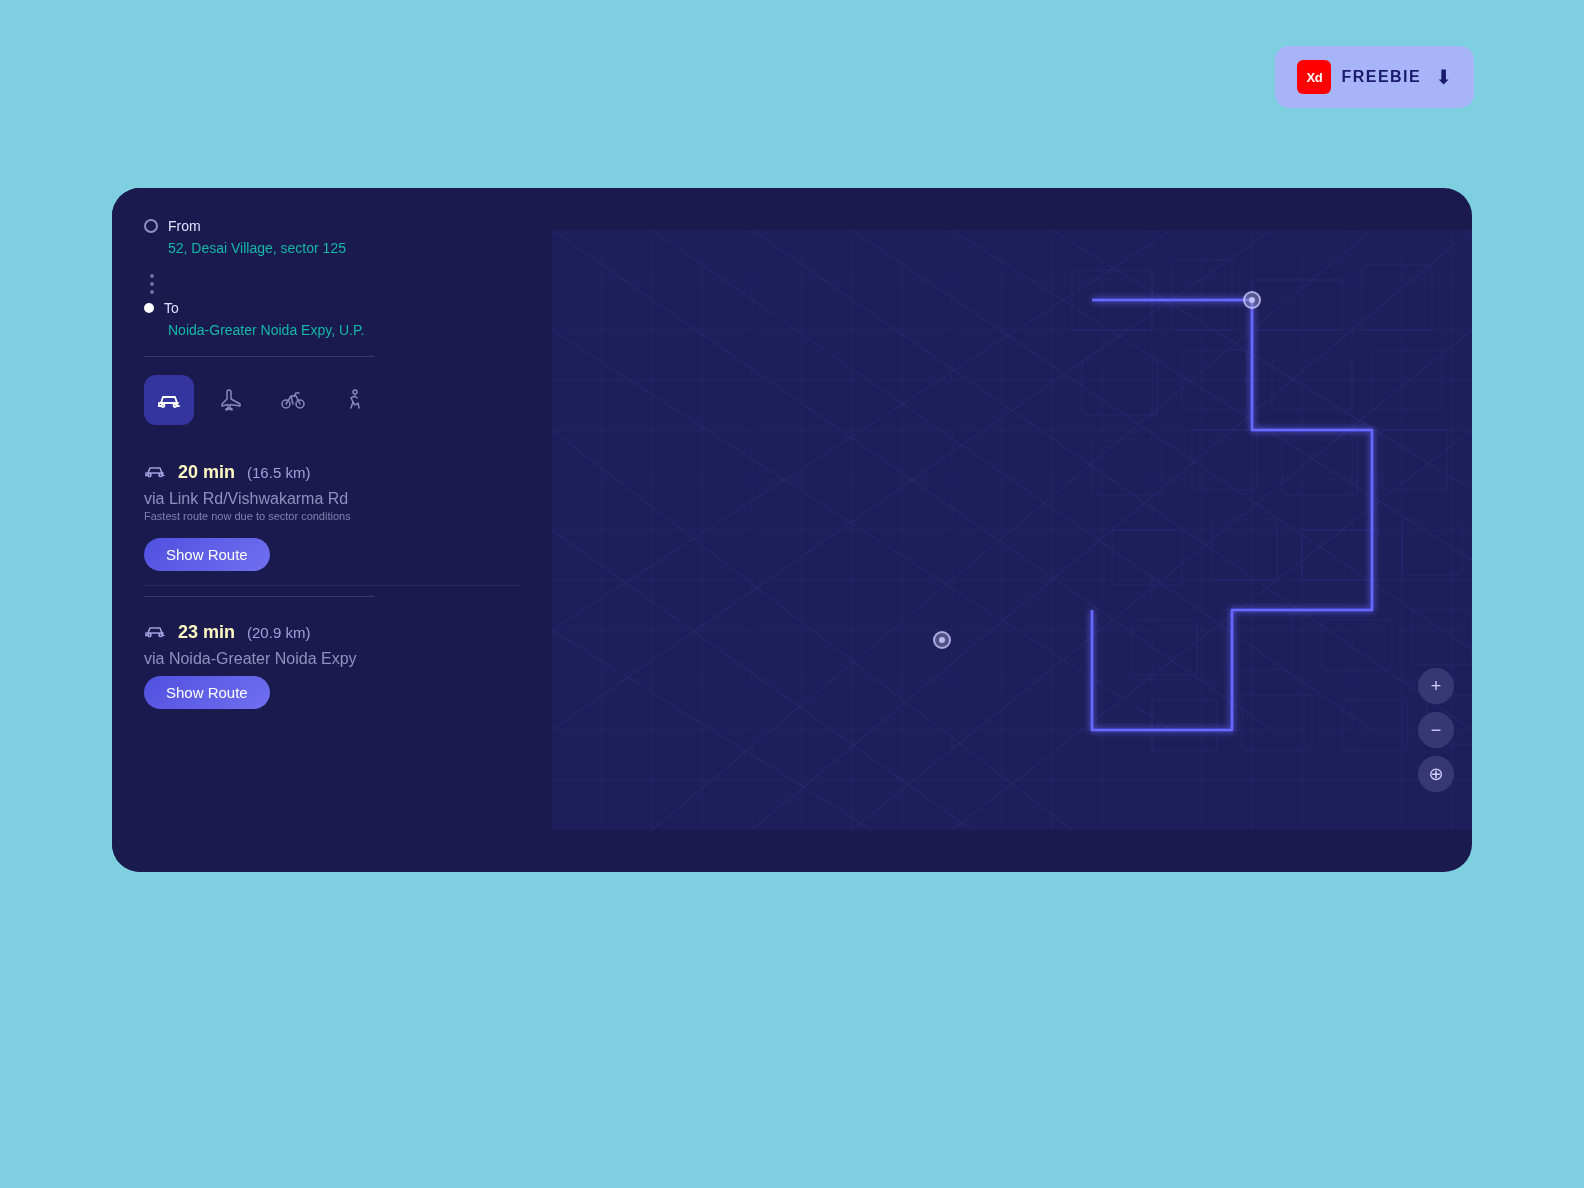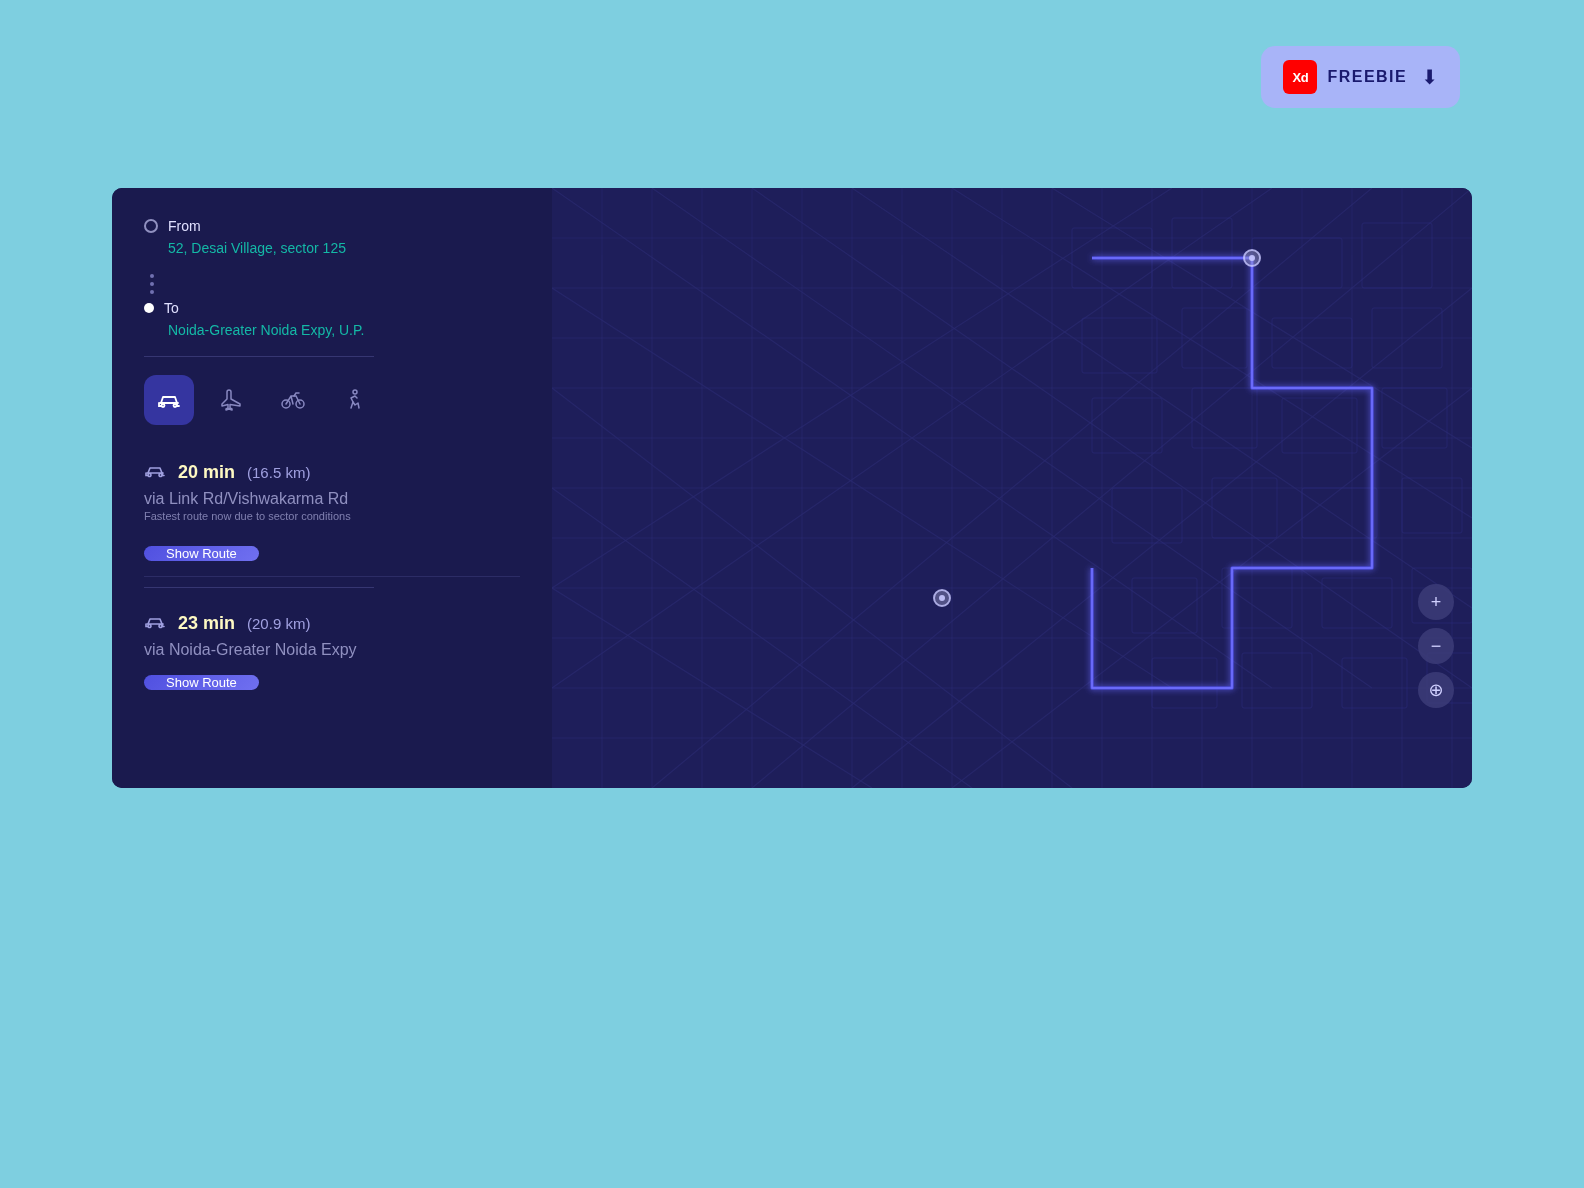--- a/index.html
+++ b/index.html
@@ -10,21 +10,21 @@
       background-color: #7ecfe0;
       font-family: 'Segoe UI', Arial, sans-serif;
       position: relative;
       overflow: hidden;
     }
 
     
     .freebie-badge {
       position: absolute;
       top: 46px;
-      right: 124px;
+      right: 110px;
       background: #a8b4f8;
       border-radius: 14px;
       padding: 14px 22px;
       display: flex;
       align-items: center;
       gap: 10px;
       cursor: pointer;
     }
 
     .xd-icon {
@@ -53,23 +53,23 @@
       font-size: 20px;
       margin-left: 4px;
     }
 
     
     .map-card {
       position: absolute;
       top: 188px;
       left: 112px;
       width: 1360px;
-      height: 600px;
+      height: 684px;
       background: #1a1a4e;
-      border-radius: 10px;
+      border-radius: 28px;
       overflow: hidden;
       display: flex;
     }
 
     
     .sidebar {
       width: 440px;
       min-width: 440px;
       padding: 30px 32px;
       background: #1a1a4e;
@@ -211,25 +211,25 @@
       color: #8080b0;
       font-size: 11px;
       margin-bottom: 10px;
     }
 
     .show-route-btn {
       background: linear-gradient(135deg, #5050e0, #7070f0);
       color: #ffffff;
       border: none;
       border-radius: 20px;
-      padding: 0 22px;
-      font-size: 13px;
+      padding: 8px 22px;
+      font-size: 15px;
       font-weight: 500;
       cursor: pointer;
-      margin-top: 14px;
+      margin-top: 6px;
     }
 
     
     .map-area {
       flex: 1;
       position: relative;
       overflow: hidden;
     }
 
     .map-svg {

